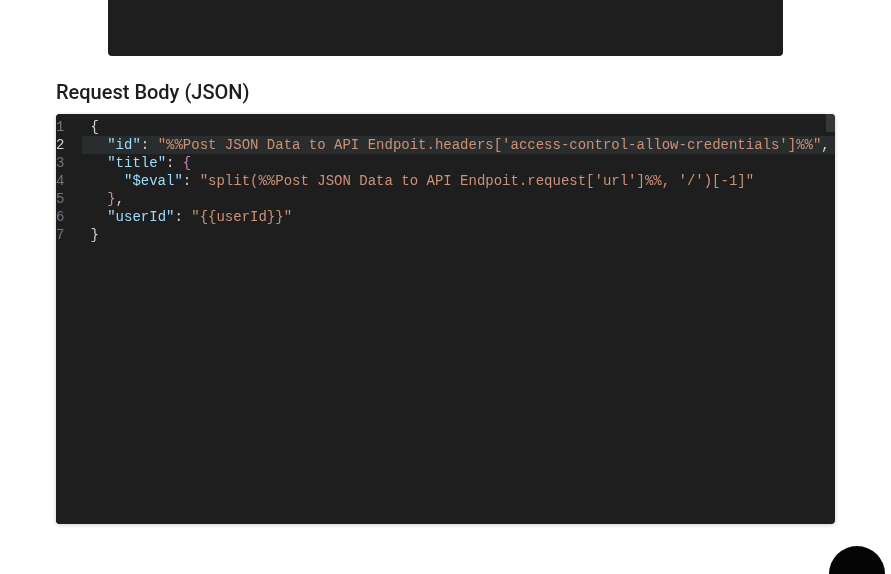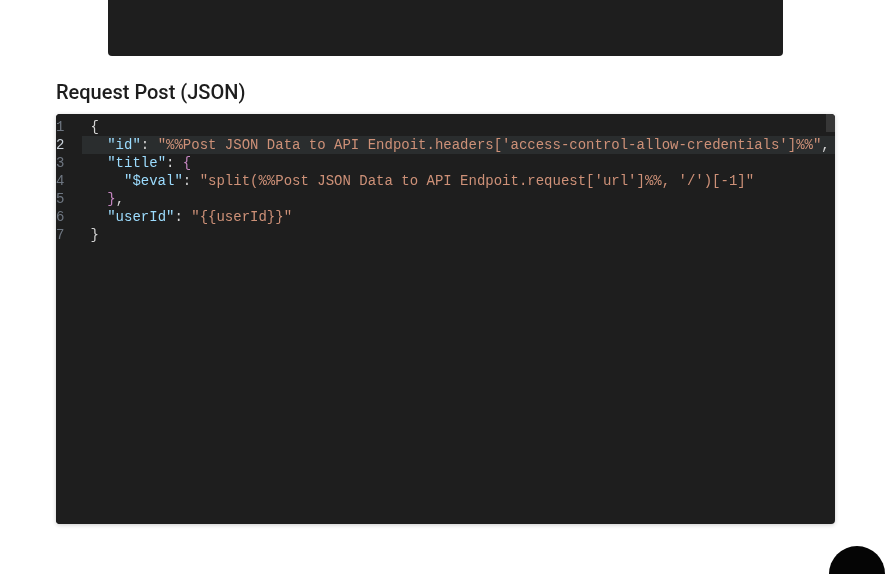--- a/index.html
+++ b/index.html
@@ -112,21 +112,21 @@
   }
 </style>
 </head>
 <body>
 
 <div class="outer">
 
   <div class="content-wrap">
     <div class="prev-block"></div>
 
-    <div class="heading">Request Post (JSON)</div>
+    <div class="heading">Request Body (JSON)</div>
 
     <div class="code-outer">
       <div class="code-inner">
         <div class="gutter" id="gutter">
             <div class="ln">1</div>
             <div class="ln hl">2</div>
             <div class="ln">3</div>
             <div class="ln">4</div>
             <div class="ln">5</div>
             <div class="ln">6</div>

